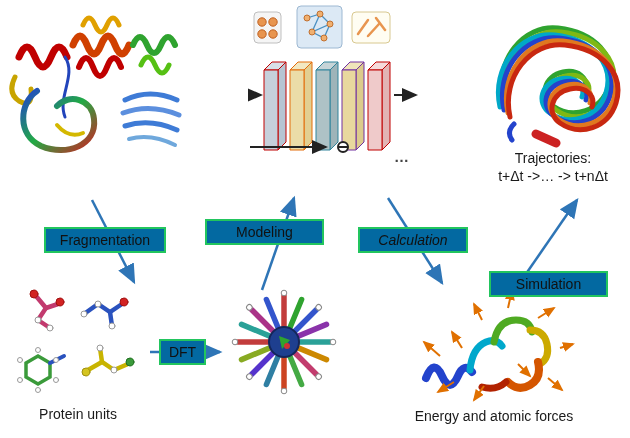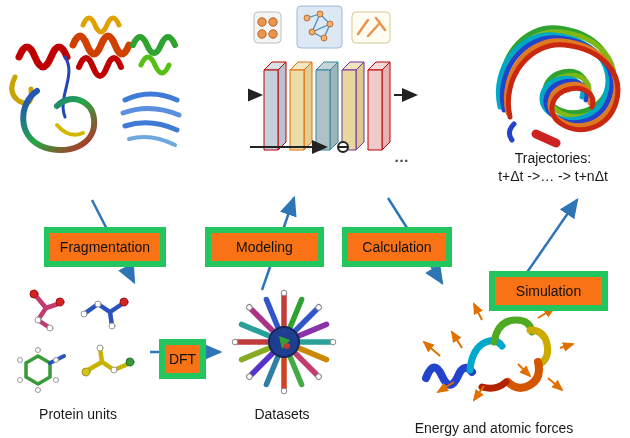--- a/index.html
+++ b/index.html
@@ -3,21 +3,21 @@
 <meta charset="utf-8">
 <style>
   * { margin:0; padding:0; box-sizing:border-box; }
   html,body { background:#ffffff; }
   body { font-family:"Liberation Sans", sans-serif; }
   .canvas { position:relative; width:630px; height:438px; background:#ffffff; overflow:hidden; }
   .illus { position:absolute; z-index:1; }
   .arrows { position:absolute; left:0; top:0; z-index:5; pointer-events:none; }
   .label { position:absolute; font-size:14px; color:#1a1a1a; text-align:center; z-index:10; line-height:1.25; }
   .process-box {
-    position:absolute; height:40px; border:6px solid #22c55e; background:#f97316;
+    position:absolute; height:26px; border:2px solid #22c55e; background:#0369a1;
     display:flex; align-items:center; justify-content:center;
     font-size:14px; color:#111111; z-index:10;
   }
 </style>
 </head>
 <body>
 
 <div class="canvas">
 
   <svg class="illus" style="left:5px; top:5px;" width="185" height="160" viewBox="0 0 185 160">
@@ -227,26 +227,25 @@
     <g stroke="#2E75B6" stroke-width="2.5" fill="none">
       <line x1="92" y1="200" x2="134" y2="282" marker-end="url(#ah)"></line>
       <line x1="150" y1="352" x2="220" y2="352" marker-end="url(#ah)"></line>
       <line x1="262" y1="290" x2="294" y2="198" marker-end="url(#ah)"></line>
       <line x1="388" y1="198" x2="442" y2="283" marker-end="url(#ah)"></line>
       <line x1="519" y1="284" x2="577" y2="200" marker-end="url(#ah)"></line>
     </g>
   </svg>
 
   <div class="process-box" style="left:44px; top:227px; width:122px;">Fragmentation</div>
-  <div class="process-box" style="left:205px; top:227px; width:119px;">Modeling</div>
-  <div class="process-box" style="left:342px; top:227px; width:110px;">Calculation</div>
+  <div class="process-box" style="left:205px; top:219px; width:119px;">Modeling</div>
+  <div class="process-box" style="left:358px; top:227px; width:110px;font-style:italic;">Calculation</div>
   <div class="process-box" style="left:489px; top:227px; width:119px;margin-top:44px;">Simulation</div>
   <div class="process-box" style="left:159px; top:339px; width:47px;">DFT</div>
 
   <div class="label" style="left:16px; top:406px; width:124px;">Protein units</div>
   <div class="label" style="left:478px; top:150px; width:150px;">
     <span style="display:block;">Trajectories:</span>
     <span style="display:block;">t+Δt -&gt;… -&gt; t+nΔt</span>
   </div>
-  <div class="label" style="left:230px; top:406px; width:104px;">Datasets</div>
-  <div class="label" style="left:398px; top:408px; width:192px;margin-top:12px;">Energy and atomic forces</div>
+  <div class="label" style="left:398px; top:408px; width:192px;">Energy and atomic forces</div>
 
 </div>
 
 </body></html>

